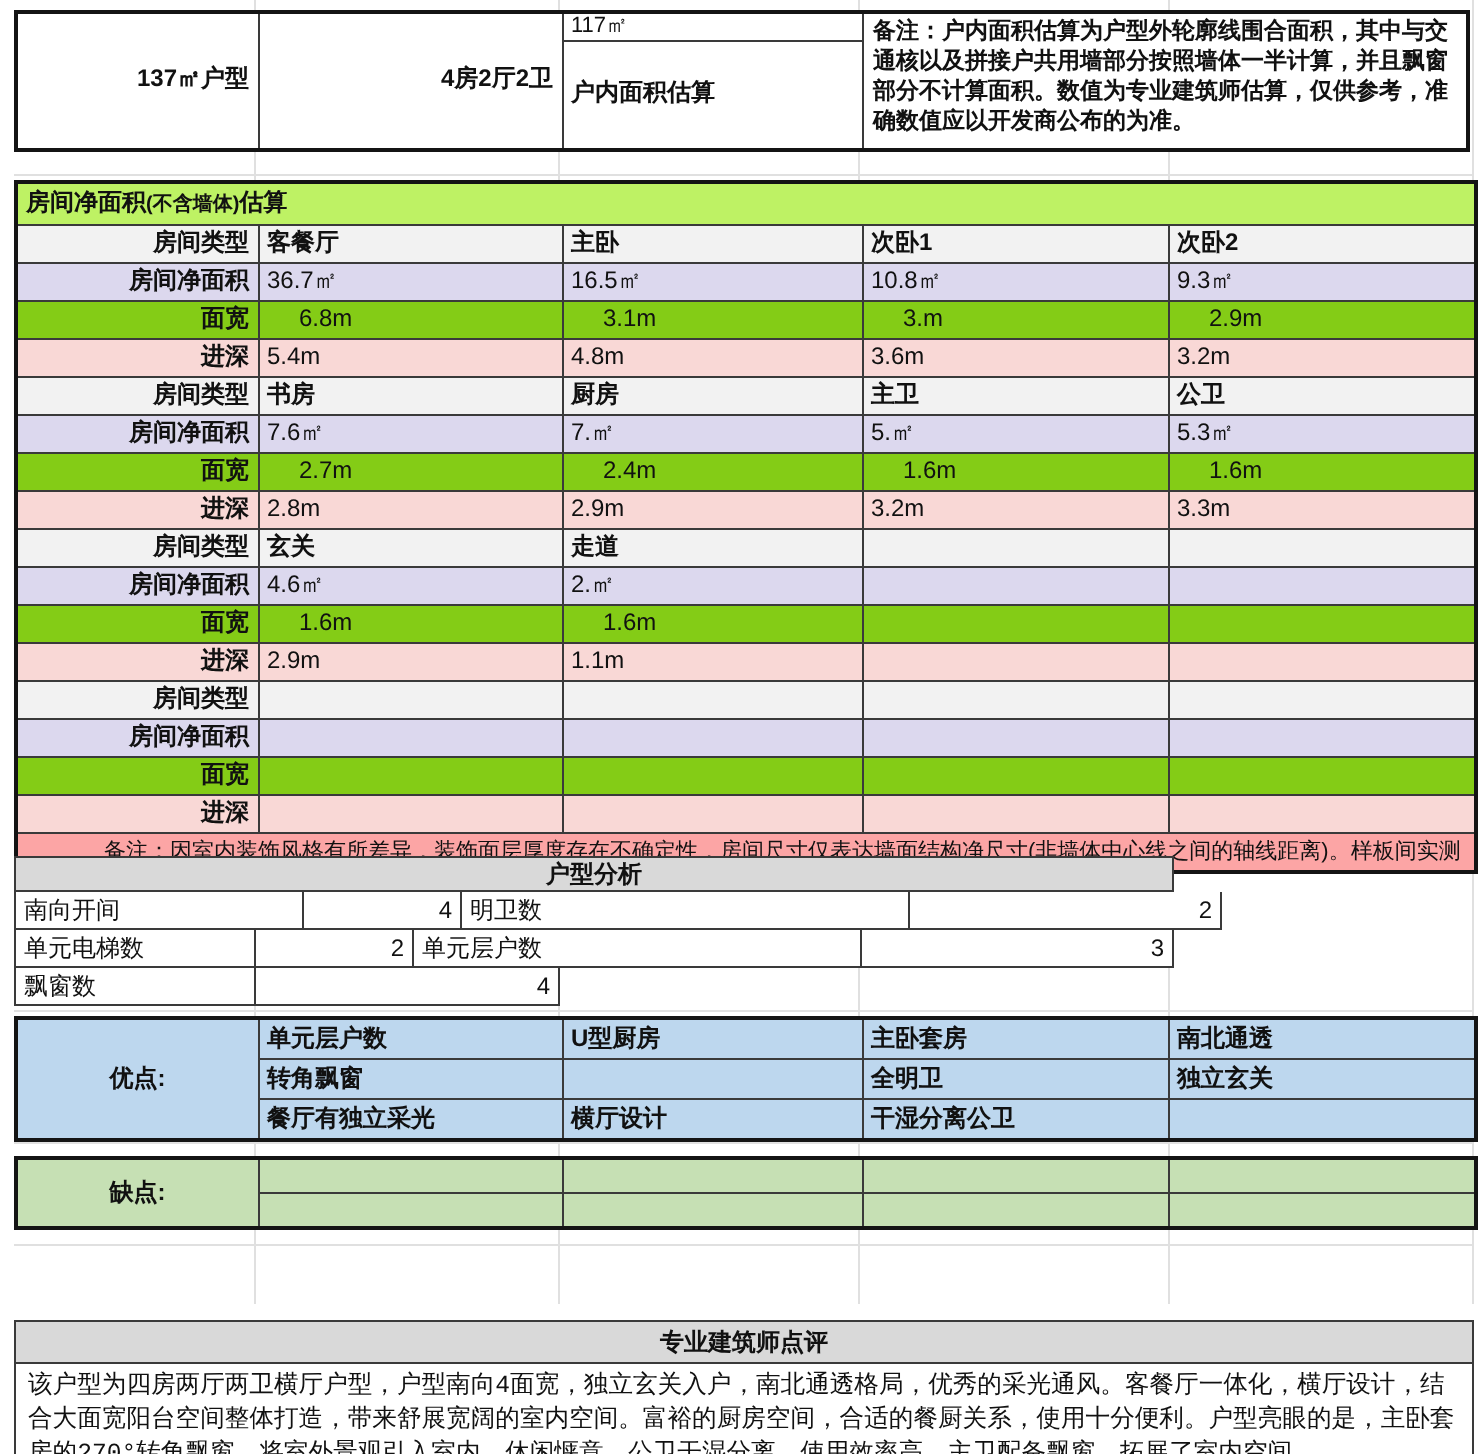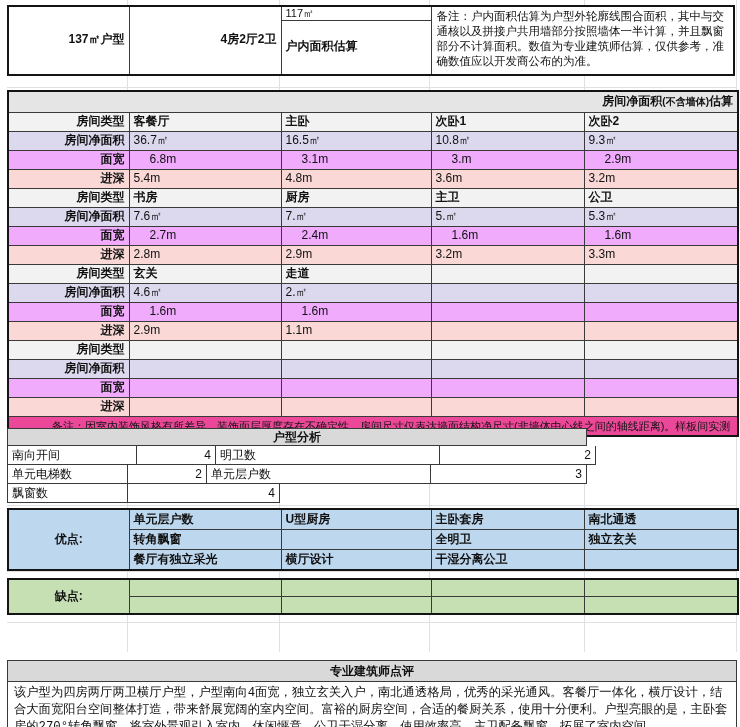--- a/index.html
+++ b/index.html
@@ -9,28 +9,28 @@
   .vgrid{position:absolute;width:1px;top:0;height:652px;background:#e0e0e0;z-index:0;}
   .hgrid{position:absolute;left:7px;width:730px;height:1px;background:#e0e0e0;z-index:0;}
   .sec{position:absolute;z-index:1;}
   table{border-collapse:collapse;table-layout:fixed;background:#fff;}
   td{font-size:12px;line-height:1.15;padding:0 4px;overflow:hidden;white-space:nowrap;
      border:1px solid #3a3a3a;vertical-align:middle;}
   .outer{border:2px solid #141414;}
   .center{text-align:right;}
   .b{font-weight:bold;}
   .right{text-align:right;}
-  .grayhead{background:#e5e5e5;font-weight:bold;text-align:right;}
+  .grayhead{background:#bef264;font-weight:bold;text-align:left;}
   .small-note{font-size:11.5px;white-space:normal;line-height:15px;padding:2px 5px;vertical-align:top;}
   
   .rt td{background:#f2f2f2;height:18px;}
   .ra td{background:#dcd8ee;height:18px;}
-  .rw td{background:#f0abfc;height:18px;padding-left:20px;}
+  .rw td{background:#84cc16;height:18px;padding-left:20px;}
   .rd td{background:#f9d8d6;height:18px;}
-  .noterow td{background:#ec4899;font-size:11px;height:18px;padding-left:43px;}
+  .noterow td{background:#fca5a5;font-size:11px;height:18px;padding-left:43px;}
   .hsmall{font-size:10px;}
   
   .an-head{box-sizing:border-box;width:580px;height:18px;background:#d9d9d9;
            border:1px solid #3a3a3a;font-weight:bold;font-size:12px;text-align:center;line-height:16px;}
   .an-row{display:flex;}
   .an-cell{box-sizing:border-box;height:19px;border-right:1px solid #3a3a3a;border-bottom:1px solid #3a3a3a;
            font-size:12px;line-height:18px;padding:0 4px;overflow:hidden;white-space:nowrap;background:#fff;}
   .an-first{border-left:1px solid #3a3a3a;}
   
   .adv td{background:#bdd7ee;height:19px;font-weight:bold;}
@@ -62,21 +62,21 @@
           <col style="width:121px">
           <col style="width:152px">
           <col style="width:150px">
           <col style="width:303px">
         </colgroup>
       <tbody>
           <tr>
         <td rowspan="2" class="center b" style="height:23px">137㎡户型</td>
         <td rowspan="2" class="center b">4房2厅2卫</td>
         <td style="font-size:11px">117㎡</td>
-        <td rowspan="2" class="small-note" style="font-weight:400">备注：户内面积估算为户型外轮廓线围合面积，其中与交通核以及拼接户共用墙部分按照墙体一半计算，并且飘窗部分不计算面积。数值为专业建筑师估算，仅供参考，准确数值应以开发商公布的为准。</td>
+        <td rowspan="2" class="small-note" style="font-weight:700">备注：户内面积估算为户型外轮廓线围合面积，其中与交通核以及拼接户共用墙部分按照墙体一半计算，并且飘窗部分不计算面积。数值为专业建筑师估算，仅供参考，准确数值应以开发商公布的为准。</td>
       </tr>
       <tr>
         <td class="b" style="height:53px">户内面积估算</td>
       </tr>
     </tbody>
       </table>
   </div>
 
   <div class="sec" style="left:7px;top:90px;">
     <table class="outer">
@@ -211,21 +211,21 @@
       <tr class="noterow">
         <td colspan="5">备注：因室内装饰风格有所差异，装饰面层厚度存在不确定性，房间尺寸仅表达墙面结构净尺寸(非墙体中心线之间的轴线距离)。样板间实测</td>
       </tr>
     </tbody>
       </table>
   </div>
 
   <div class="sec" style="left:7px;top:428px;">
     <div class="an-head">户型分析</div>
     <div class="an-row">
-      <div class="an-cell an-first" style="width:130px">南向开间</div>
+      <div class="an-cell an-first" style="width:145px">南向开间</div>
       <div class="an-cell right" style="width:79px">4</div>
       <div class="an-cell" style="width:224px">明卫数</div>
       <div class="an-cell right" style="width:156px">2</div>
     </div>
     <div class="an-row">
       <div class="an-cell an-first" style="width:121px">单元电梯数</div>
       <div class="an-cell right" style="width:79px">2</div>
       <div class="an-cell" style="width:224px">单元层户数</div>
       <div class="an-cell right" style="width:156px">3</div>
     </div>

